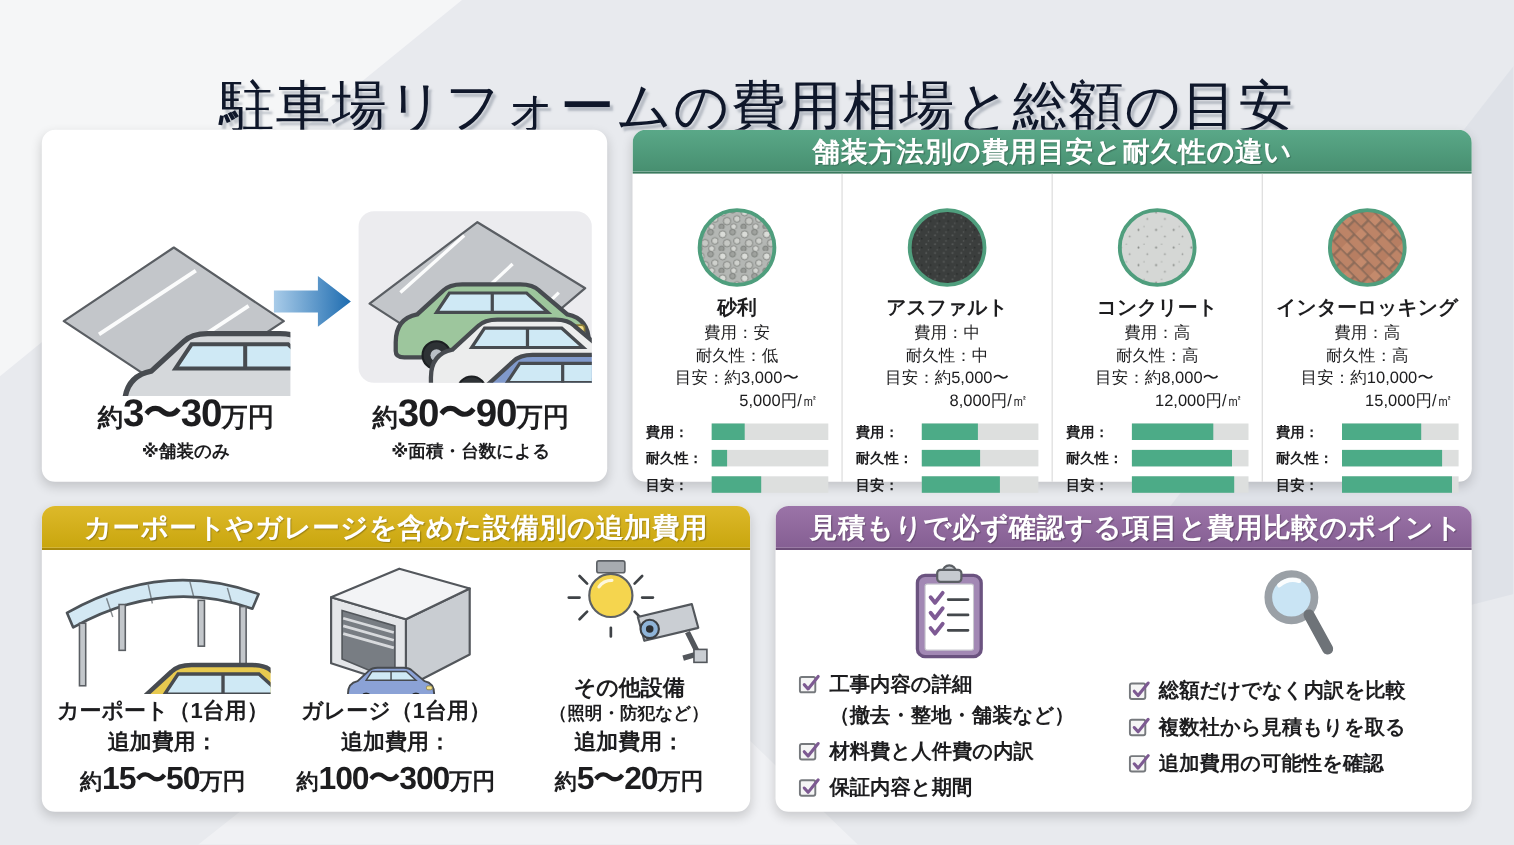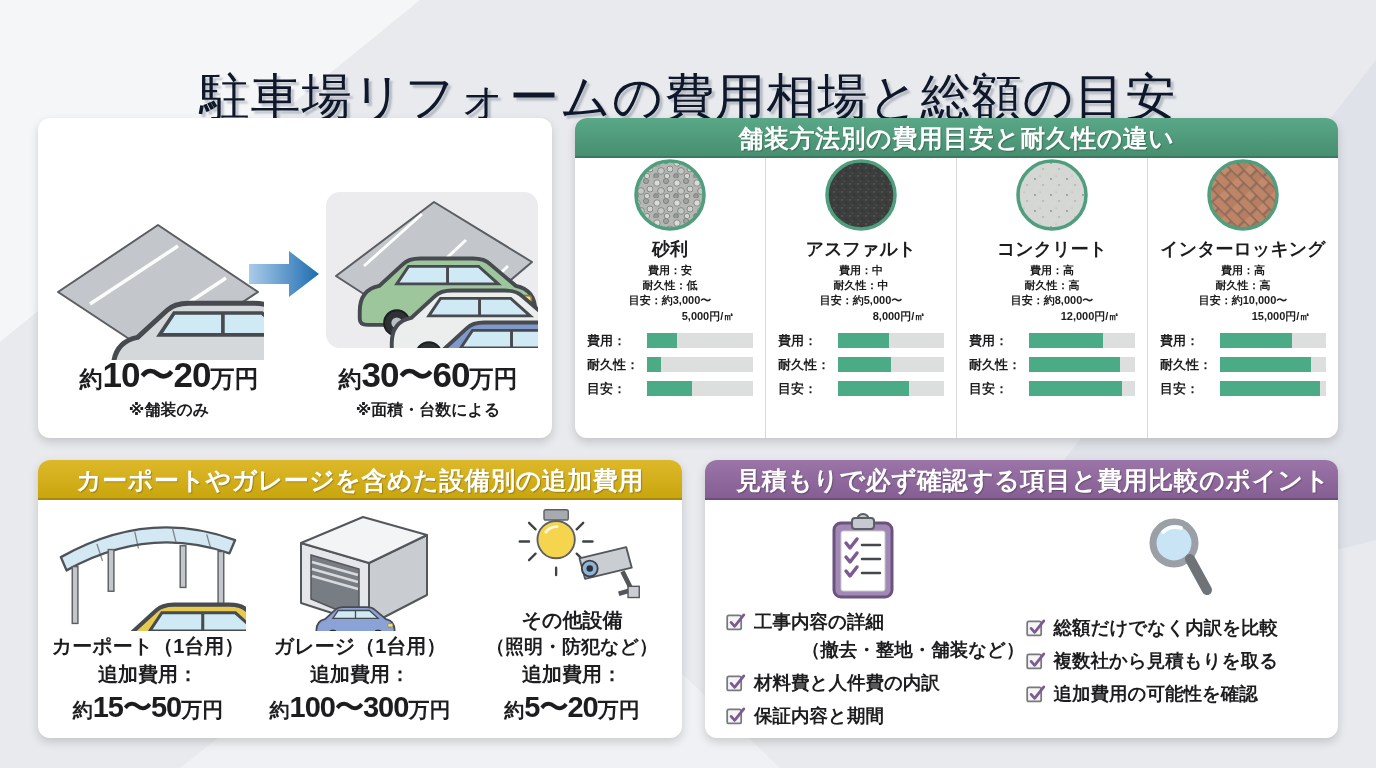--- a/index.html
+++ b/index.html
@@ -52,50 +52,50 @@
   .p1-price-right { left:266px; width:248px; }
   .price-line { font-weight:bold; white-space:nowrap; }
   .price-approx { font-size:23px; }
   .price-range  { font-size:35px; letter-spacing:-1px; }
   .price-unit   { font-size:24px; }
   .price-note   { font-size:16px; font-weight:bold; margin-top:1px; }
 
   
   .panel-2 { left:575px; top:118px; width:763px; height:320px; }
   .p2-cols { display:flex; height:280px; }
-  .pv-col { flex:1; padding-top:0; min-width:0; }
+  .pv-col { flex:1; padding-top:30px; min-width:0; }
   .pv-col + .pv-col { border-left:1.5px solid #d9d9d9; }
   .pv-icon { display:block; margin:0 auto; }
   .pv-name { text-align:center; font-size:18px; font-weight:bold; margin-top:5px; white-space:nowrap; }
-  .pv-details { text-align:center; font-size:11px; font-weight:bold; line-height:1.38; margin-top:2px; }
+  .pv-details { text-align:center; font-size:15px; font-weight:normal; line-height:1.38; margin-top:2px; }
   .pv-guide2 { padding-left:36px;margin-left:40px; }
   .pv-bars { margin:8px 12px 0 12px; }
   .pv-bar-row { display:flex; align-items:center; margin-bottom:6px; }
   .pv-bar-label { width:60px; font-size:13px; font-weight:bold; white-space:nowrap; flex-shrink:0; }
   .pv-track { flex:1; height:15px; background:#dddfde; }
   .pv-fill { height:100%; background:#4cab87; width:0; }
 
   
   .panel-3 { left:38px; top:460px; width:644px; height:278px; }
   .p3-cols { display:flex; height:238px; padding:6px 4px 10px 4px; }
   .eq-col { flex:1; display:flex; flex-direction:column; align-items:center; justify-content:flex-end; }
   .eq-icon { display:block; margin-bottom:2px; }
   .eq-name { font-size:20px; font-weight:bold; white-space:nowrap; }
-  .eq-sub  { font-size:19px; font-weight:bold; white-space:nowrap; }
+  .eq-sub  { font-size:16px; font-weight:bold; white-space:nowrap; }
   .eq-fee  { font-size:20px; font-weight:bold; margin-top:1px; }
   .eq-price { font-weight:bold; white-space:nowrap; }
   .eq-approx { font-size:20px; }
   .eq-range  { font-size:29px; letter-spacing:-1px; }
   .eq-unit   { font-size:21px; }
 
   
   .panel-4 { left:705px; top:460px; width:633px; height:278px; }
   .p4-icons { display:flex; height:98px; margin-top:8px; }
   .p4-icon-half { flex:1; display:flex; justify-content:center; align-items:center; }
-  .p4-lists { display:flex; padding:4px 14px 0 20px;text-align:right; }
+  .p4-lists { display:flex; padding:4px 14px 0 20px; }
   .p4-list { flex:1; }
   .p4-list-right { padding-top:6px; }
   .chk-item { display:flex; gap:8px; margin-bottom:9px; align-items:flex-start; }
   .chk-box { flex-shrink:0; margin-top:1px; }
   .chk-text { font-size:18.5px; font-weight:bold; line-height:1.3; }
   .chk-line2 { font-size:18.5px; font-weight:bold; line-height:1.3; margin:-5px 0 9px 29px; }
   .chk-line2:empty { display:none; }
 
   svg { display:block; }
   .defs-hidden { position:absolute; width:0; height:0; }
@@ -175,28 +175,28 @@
       <path d="M140,48 L82,102" stroke="#fff" stroke-width="3" opacity=".95"></path>
       <path d="M182,74 L126,128" stroke="#fff" stroke-width="3" opacity=".95"></path>
       <use href="#car" transform="translate(24,26) scale(0.92)" fill="#9dc69d"></use>
       <use href="#car" transform="translate(56,58) scale(0.92)" fill="#eceded"></use>
       <use href="#car" transform="translate(88,90) scale(0.92)" fill="#8099cb"></use>
     </svg>
   </div>
 
   <div class="p1-price p1-price-left">
     <div class="price-line">
-      <span class="price-approx">約</span><span class="price-range">10〜20</span><span class="price-unit">万円</span>
+      <span class="price-approx">約</span><span class="price-range">3〜30</span><span class="price-unit">万円</span>
     </div>
     <div class="price-note">※舗装のみ</div>
   </div>
 
   <div class="p1-price p1-price-right">
     <div class="price-line">
-      <span class="price-approx">約</span><span class="price-range">30〜60</span><span class="price-unit">万円</span>
+      <span class="price-approx">約</span><span class="price-range">30〜90</span><span class="price-unit">万円</span>
     </div>
     <div class="price-note">※面積・台数による</div>
   </div>
 </section>
 
 <section class="panel panel-2">
   <div class="panel-header hdr-green">舗装方法別の費用目安と耐久性の違い</div>
   <div class="p2-cols">
 
     <div class="pv-col">

